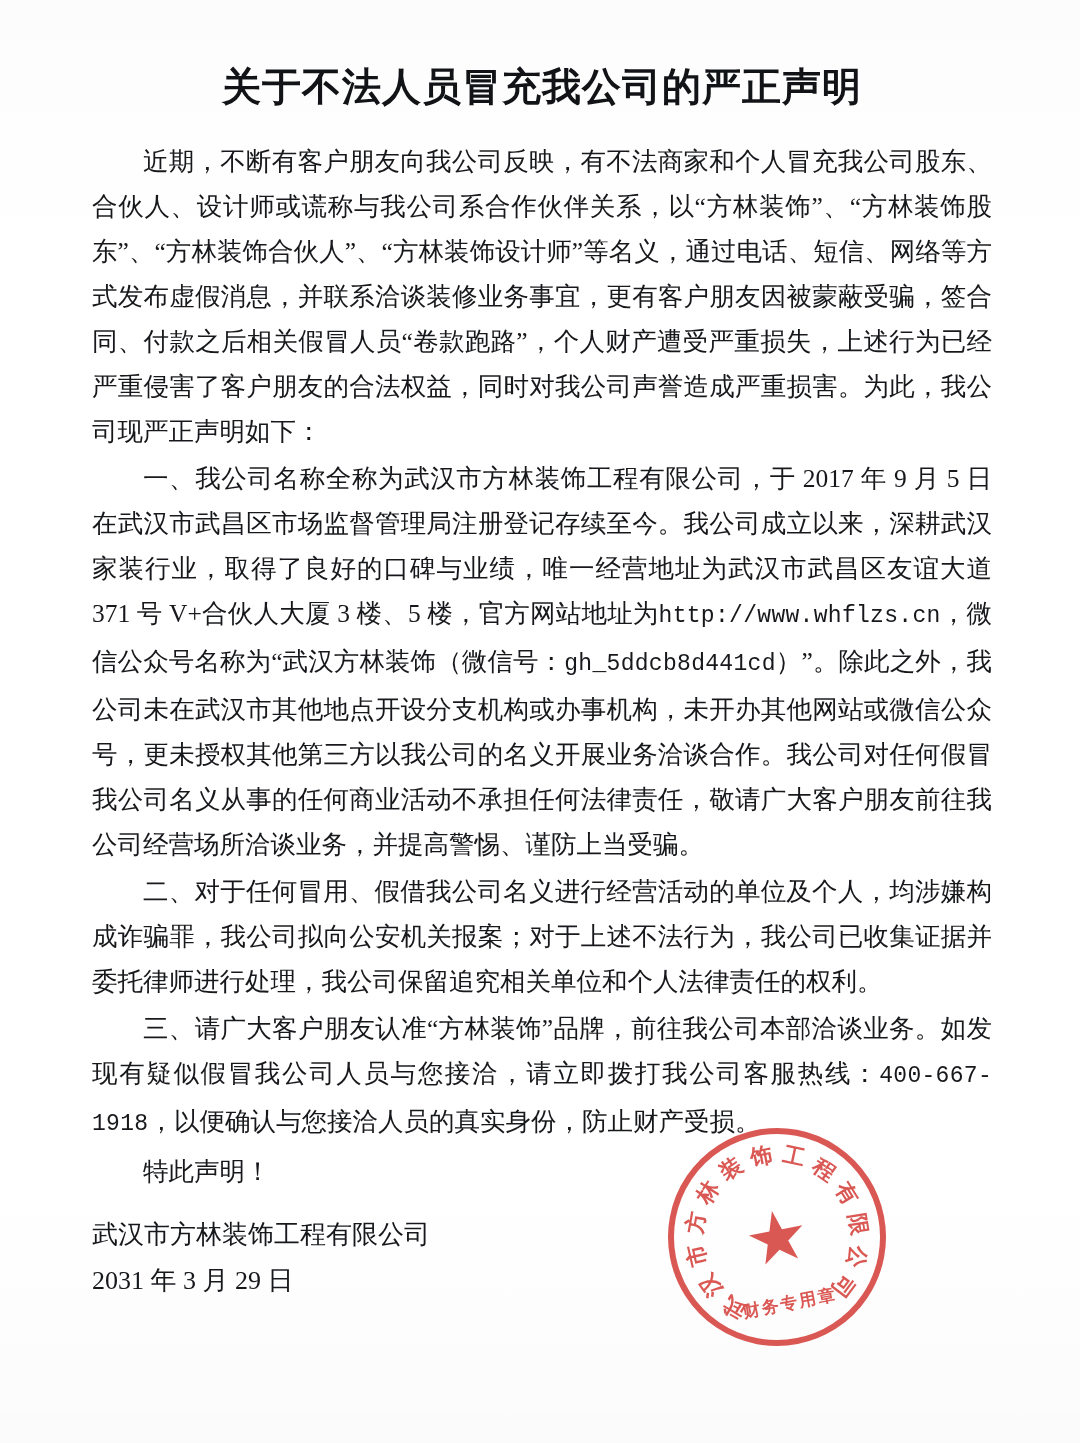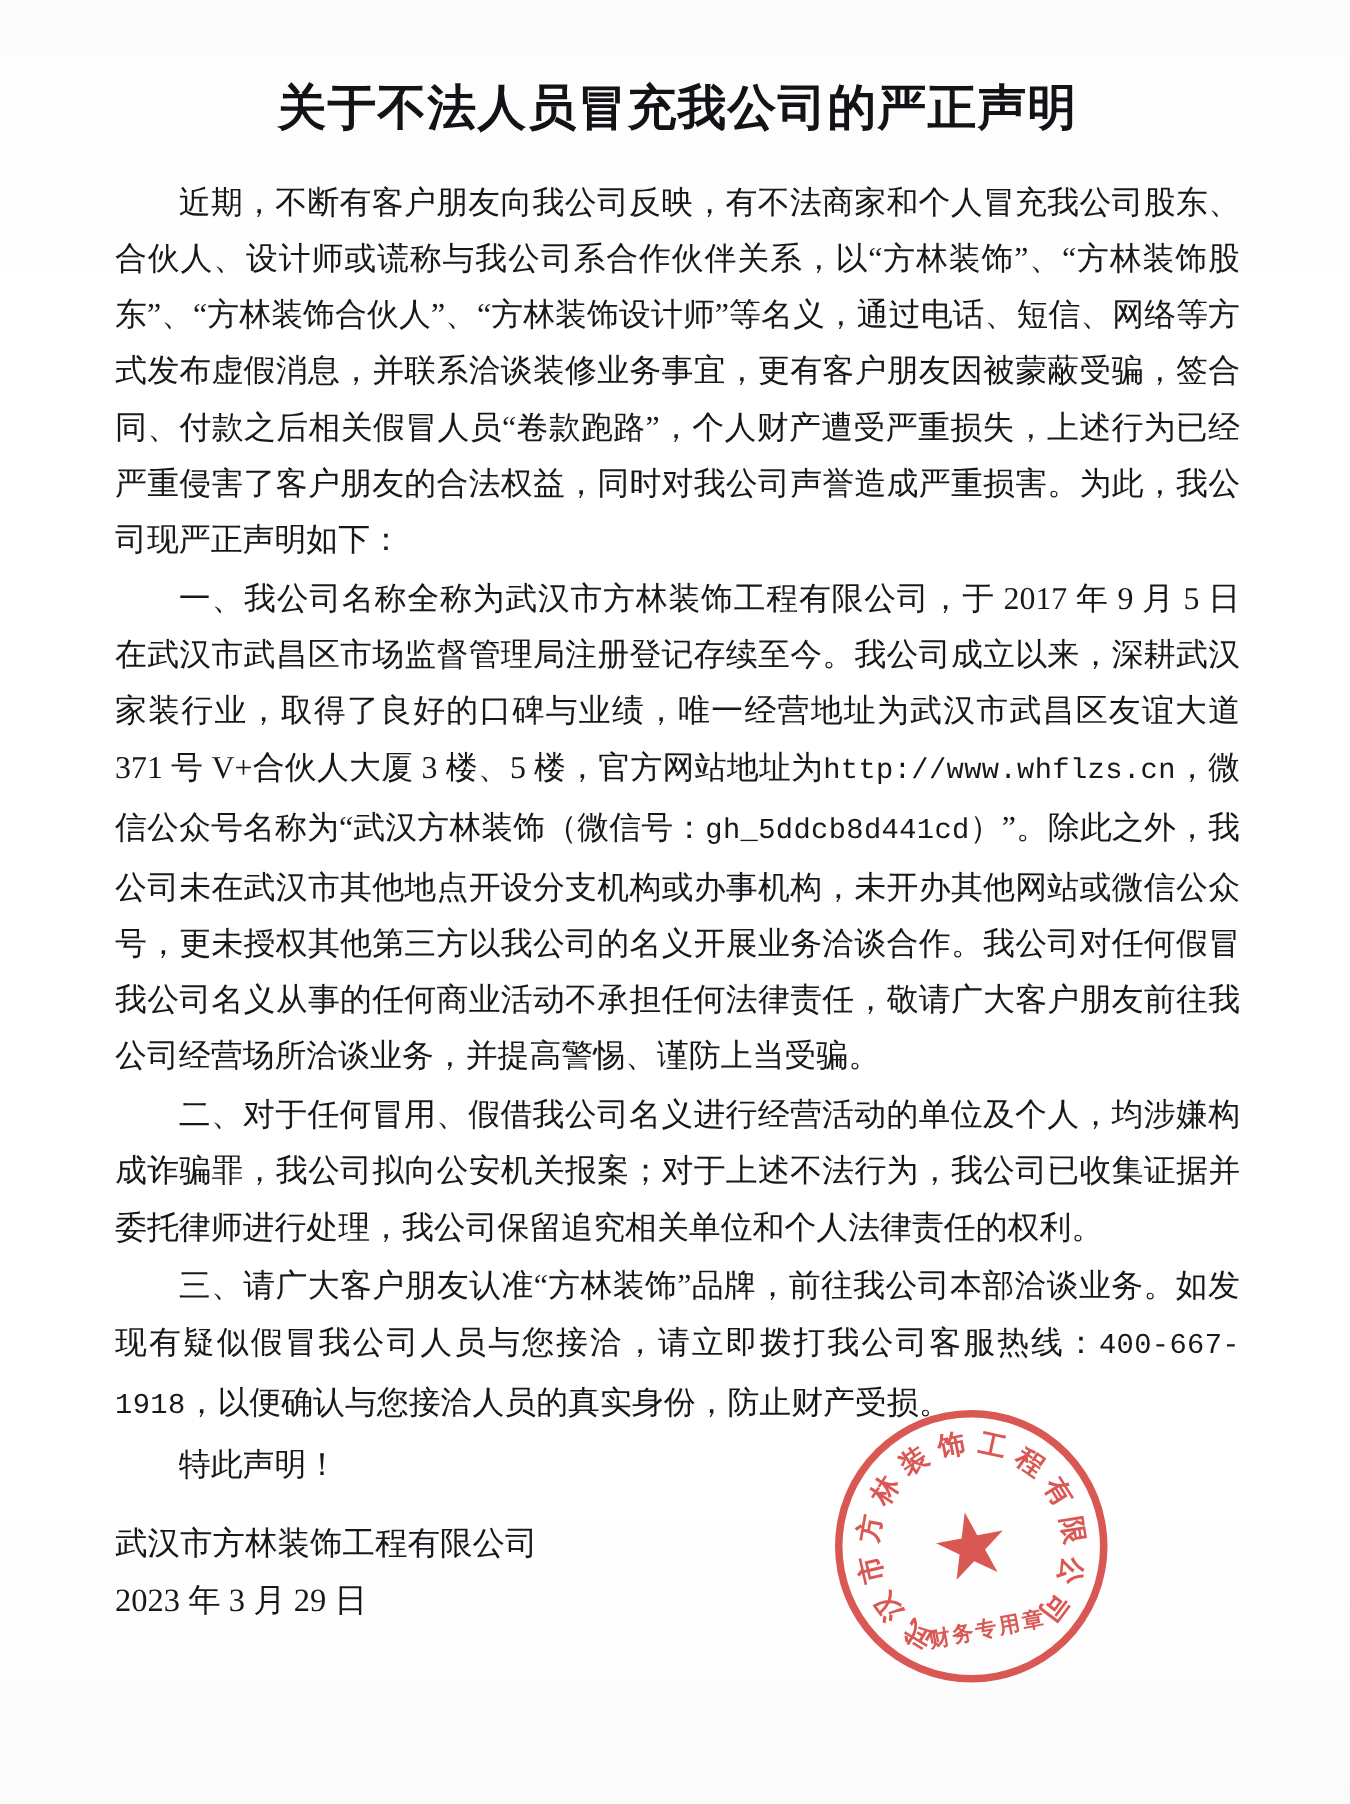--- a/index.html
+++ b/index.html
@@ -151,21 +151,21 @@
     <p class="para">二、对于任何冒用、假借我公司名义进行经营活动的单位及个人，均涉嫌构成诈骗罪，我公司拟向公安机关报案；对于上述不法行为，我公司已收集证据并委托律师进行处理，我公司保留追究相关单位和个人法律责任的权利。</p>
 
     <p class="para"><span>三、请广大客户朋友认准“方林装饰”品牌，前往我公司本部洽谈业务。如发现有疑似假冒我公司人员与您接洽，请立即拨打我公司客服热线：</span><span class="mono">400-667-1918</span><span>，以便确认与您接洽人员的真实身份，防止财产受损。</span></p>
 
     <p class="para">特此声明！</p>
 
   </div>
 
   <div class="sign-block">
     <span class="sign-line">武汉市方林装饰工程有限公司</span>
-    <span class="sign-date">2023 年 3 月 29 日</span>
+    <span class="sign-date">2031 年 3 月 29 日</span>
   </div>
 
   <div class="seal">
     <div class="seal-inner">
       <div class="seal-ring-text" id="sealRing">
           <span style="transform: translate(-54.8687px, 60.9379px) rotate(-138deg) translate(-50%, -50%);">武</span>
           <span style="transform: translate(-74.3172px, 34.6547px) rotate(-115deg) translate(-50%, -50%);">汉</span>
           <span style="transform: translate(-81.95px, 2.86176px) rotate(-92deg) translate(-50%, -50%);">市</span>
           <span style="transform: translate(-76.5536px, -29.3862px) rotate(-69deg) translate(-50%, -50%);">方</span>
           <span style="transform: translate(-58.9859px, -56.962px) rotate(-46deg) translate(-50%, -50%);">林</span>

